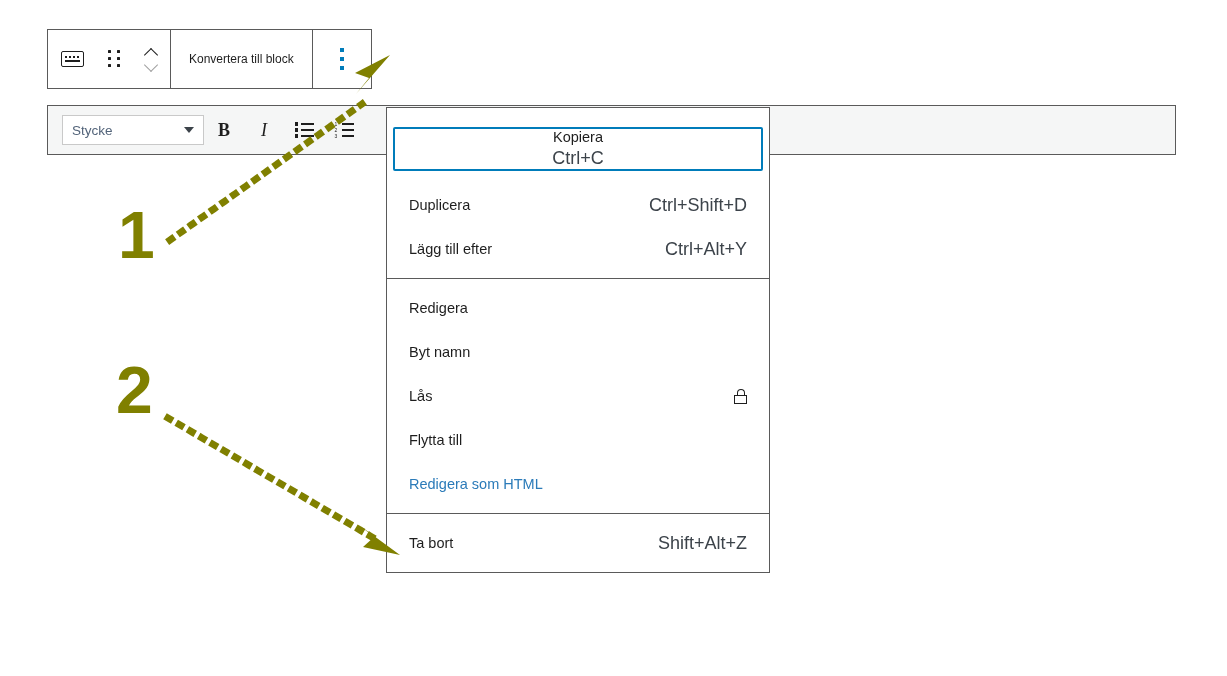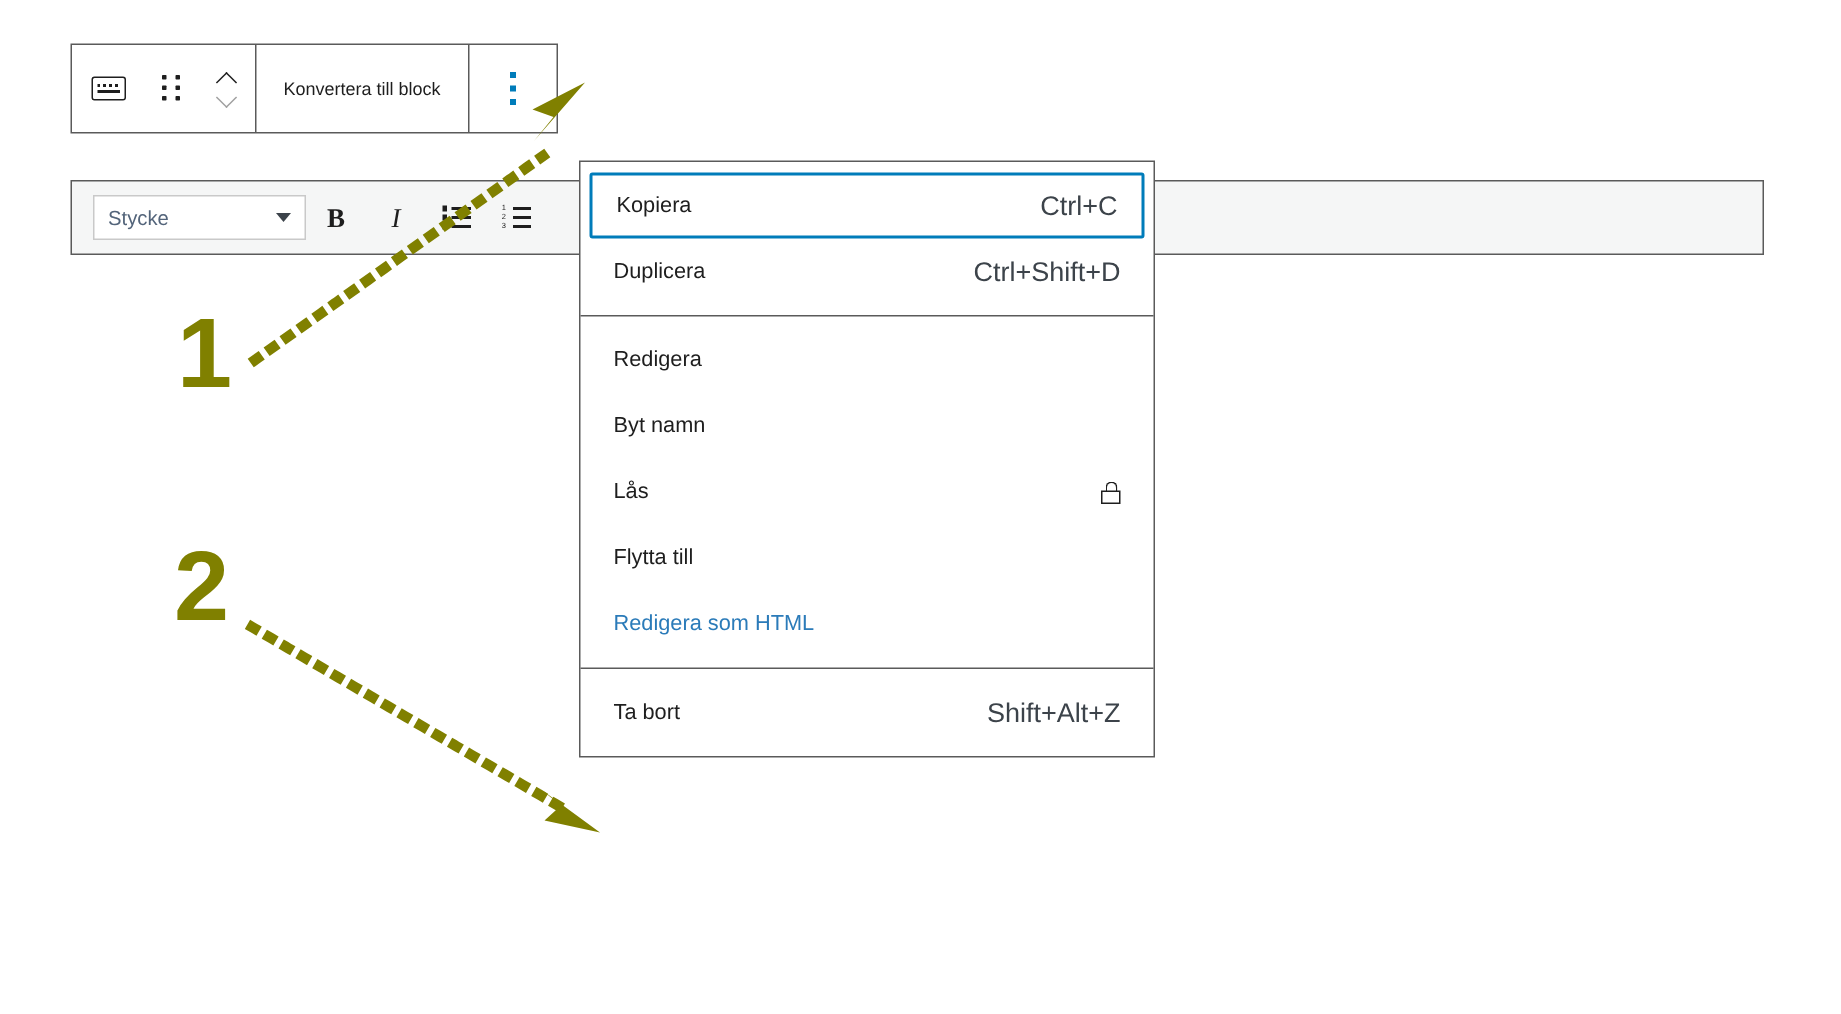--- a/index.html
+++ b/index.html
@@ -126,21 +126,21 @@
   .icon-dots3v span {
     width: 4px;
     height: 4px;
     background: #007cba;
   }
 
   
   #format-toolbar {
     position: absolute;
     left: 47px;
-    top: 120px;
+    top: 105px;
     width: 1129px;
     height: 50px;
     background: #f5f6f6;
     border: 1px solid #5a5a5a;
     box-sizing: border-box;
     display: flex;
     align-items: center;
   }
   #paragraph-select {
     margin-left: 14px;
@@ -216,22 +216,23 @@
     align-items: center;
     justify-content: space-between;
     padding: 0 22px;
     box-sizing: border-box;
     font-size: 14.5px;
     color: #1e1e1e;
   }
   .menu-item.focused {
     border: 2px solid #007cba;
     border-radius: 2px;
-    margin: 0 6px;
+    margin: 12px 6px;
     padding: 0 16px;
+    flex-direction: column;
   }
   .menu-item .shortcut {
     font-size: 18px;
     color: #3c434a;
   }
   .menu-item.link-item .label { color: #2b7bb9; }
 
   .icon-lock {
     width: 13px;
     height: 15px;
@@ -368,20 +369,24 @@
 <div id="options-menu">
     <div class="menu-section">
       <div class="menu-item focused">
         <span class="label">Kopiera</span>
         <span class="shortcut">Ctrl+C</span>
       </div>
       <div class="menu-item">
         <span class="label">Duplicera</span>
         <span class="shortcut">Ctrl+Shift+D</span>
       </div>
+      <div class="menu-item">
+        <span class="label">Lägg till efter</span>
+        <span class="shortcut">Ctrl+Alt+Y</span>
+      </div>
     </div>
     <div class="menu-section">
       <div class="menu-item">
         <span class="label">Redigera</span>
       </div>
       <div class="menu-item">
         <span class="label">Byt namn</span>
       </div>
       <div class="menu-item">
         <span class="label">Lås</span>

